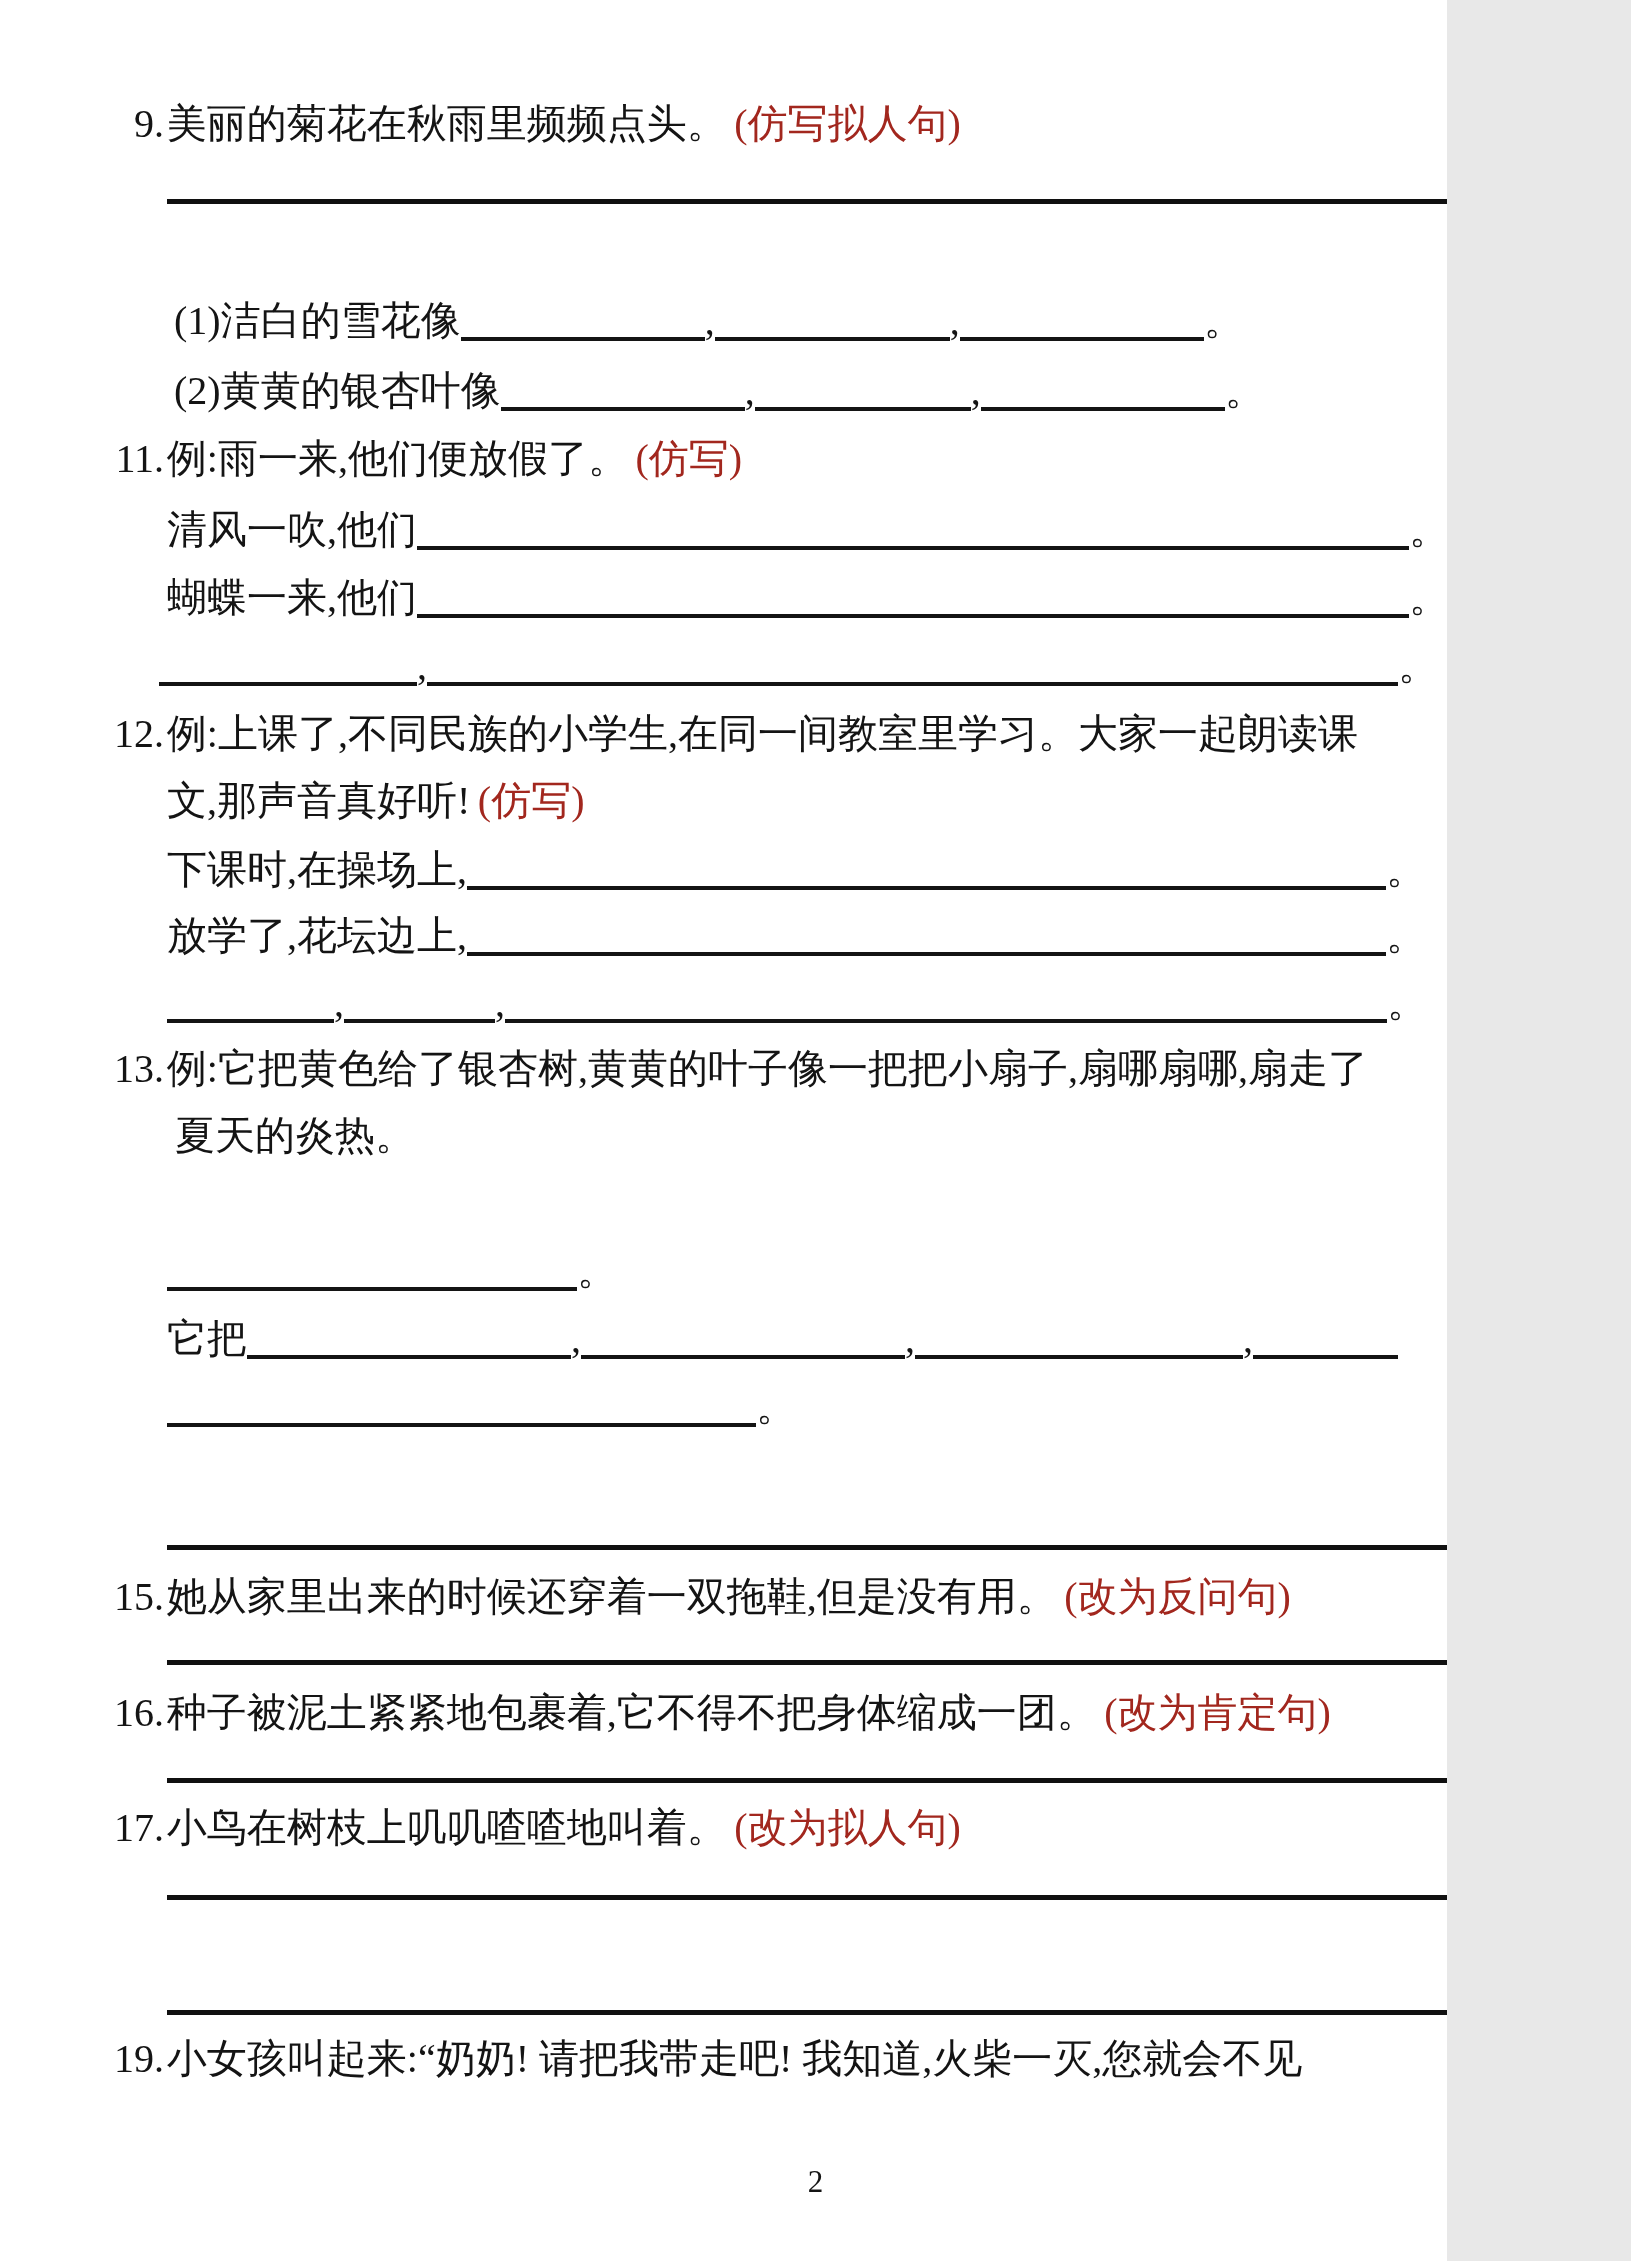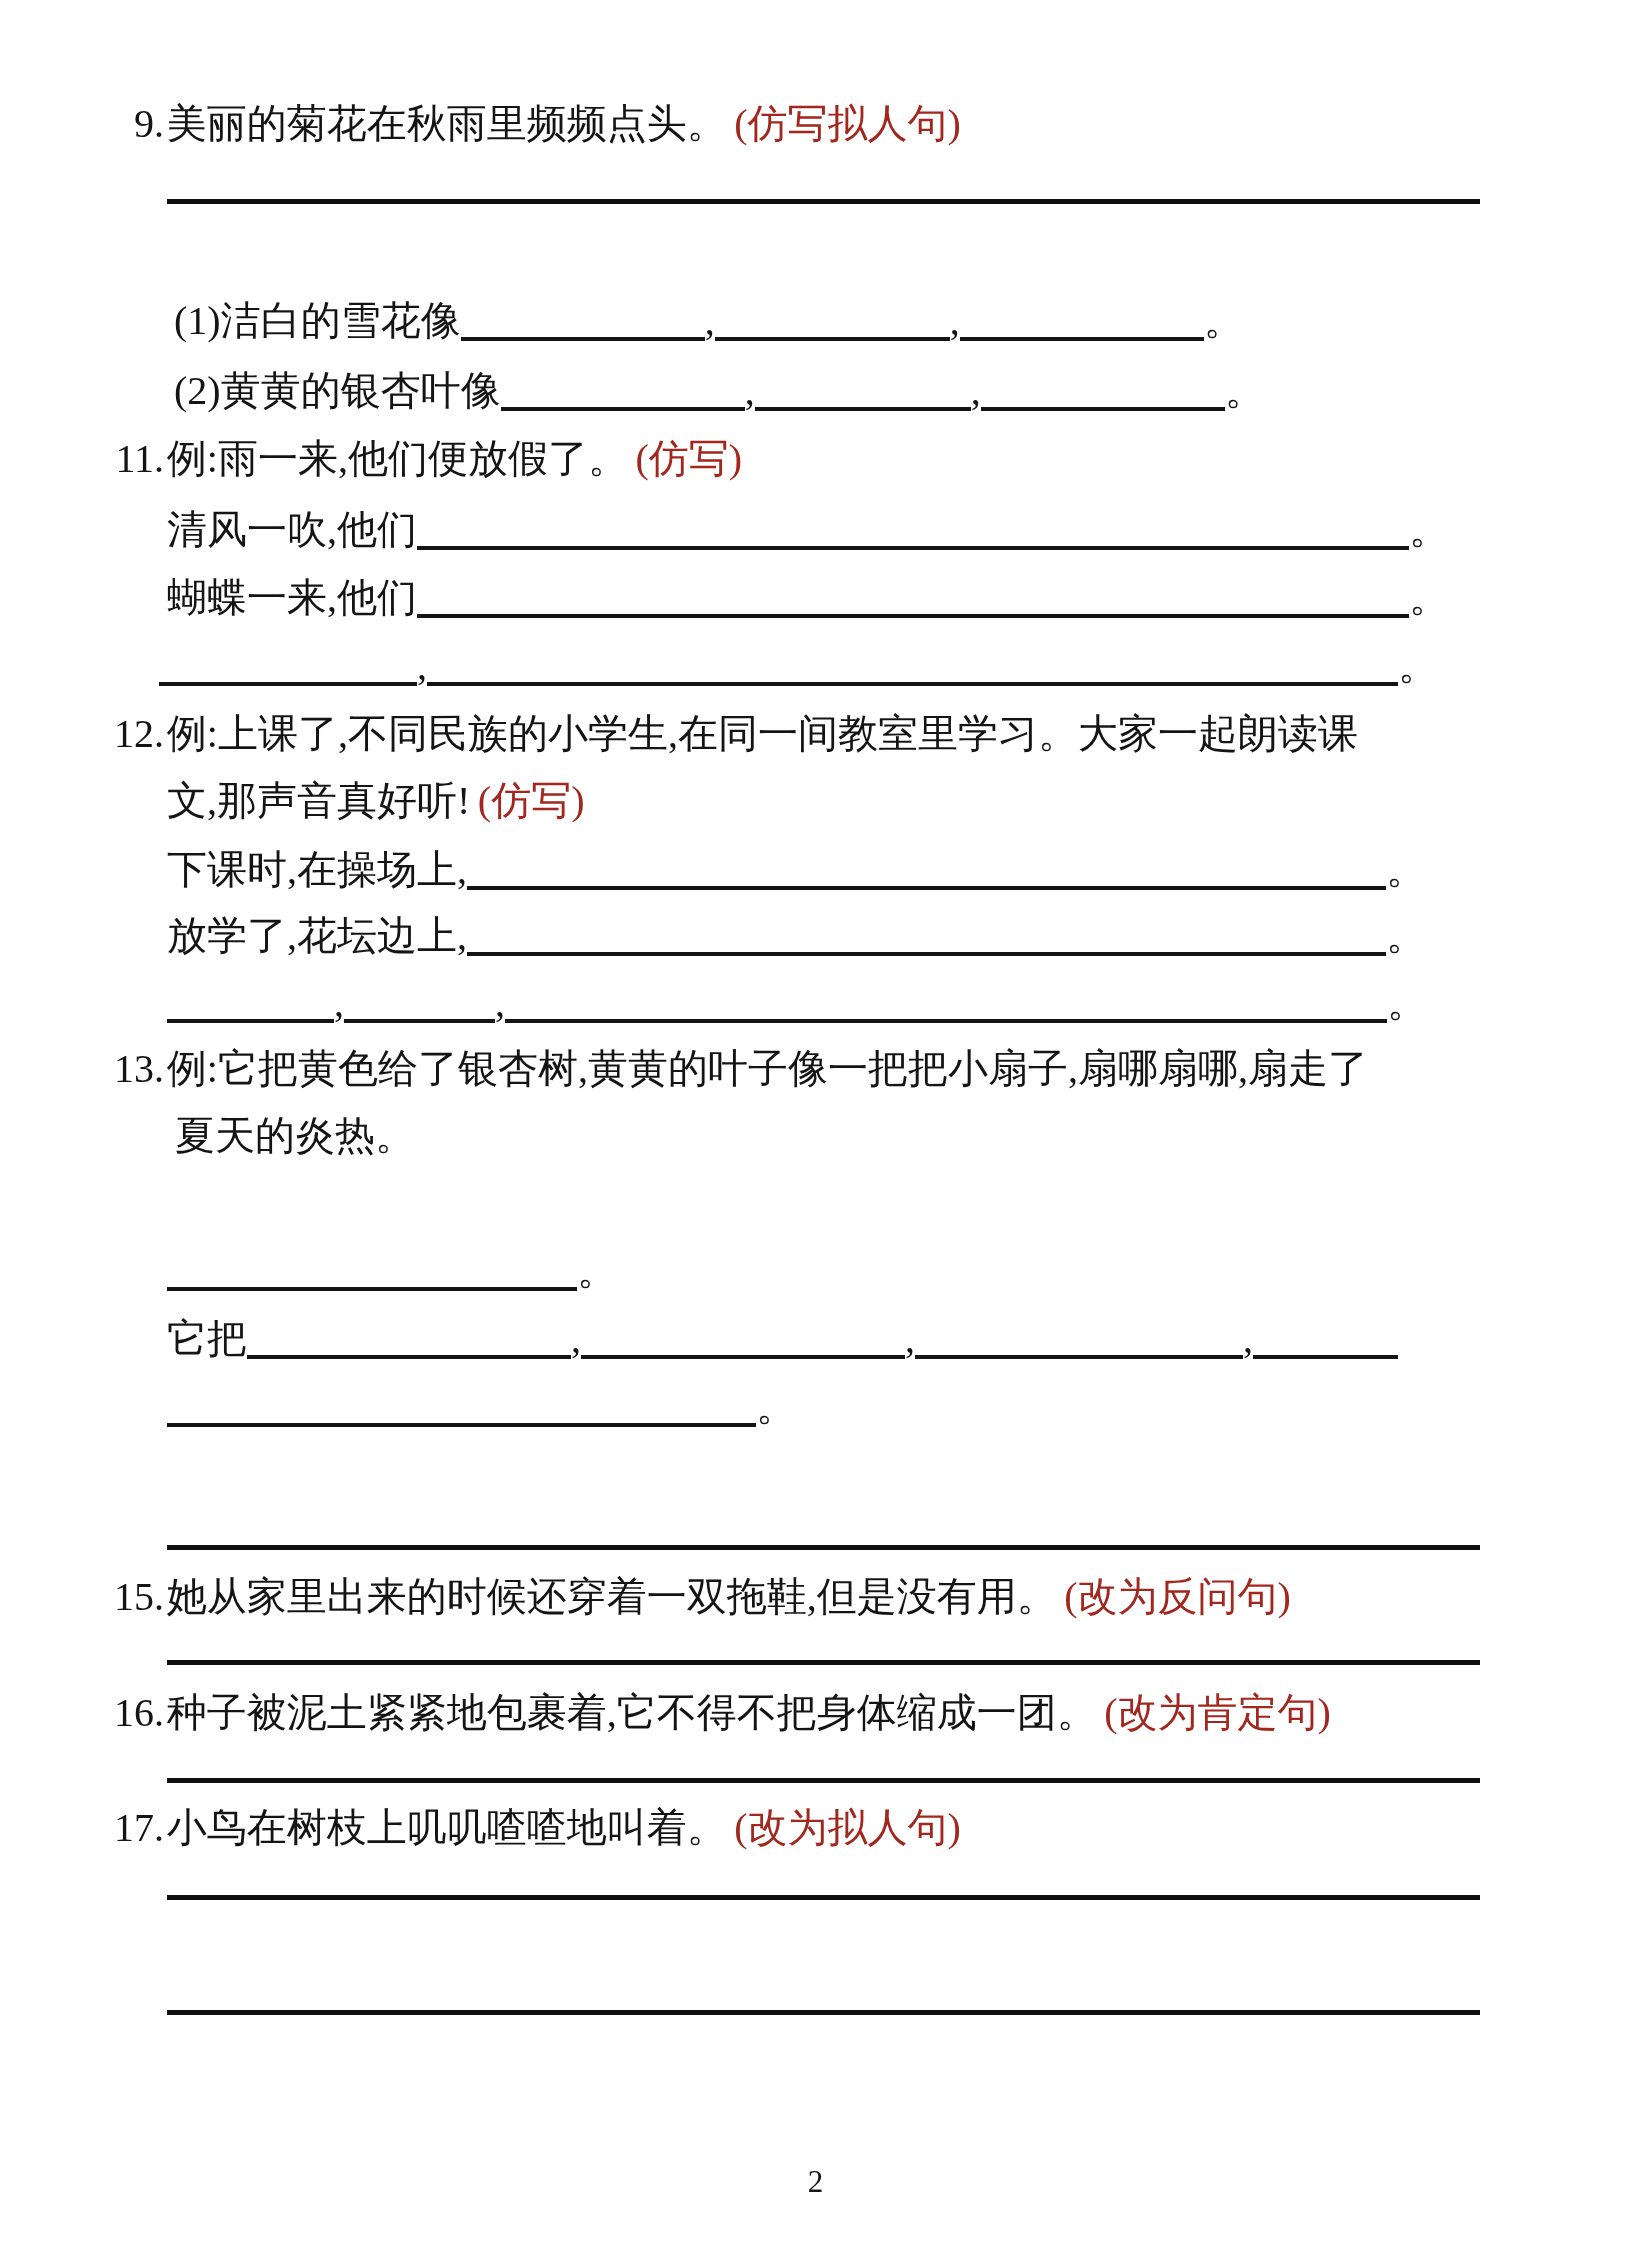--- a/index.html
+++ b/index.html
@@ -1,18 +1,18 @@
 <!DOCTYPE html>
 <html lang="zh" style="--ink: #141414; --accent: #a2271e;font-size:7.5px"><head>
 <meta charset="utf-8">
 <style>
   html,body{margin:0;padding:0;background:#e8e8e8;}
   .sheet{
     position:relative;
-    width:1631px;
+    width:1447px;
     height:2261px;
     background:#ffffff;
     font-family:"Liberation Serif","DejaVu Serif",serif;
     color:var(--ink,#141414);
     overflow:hidden;
   }
   .row{
     position:absolute;
     left:94px;
     white-space:nowrap;
@@ -127,17 +127,20 @@
   </div>
   <div class="rule" style="top:1778px"></div>
 
   <div class="row" style="top:1793px">
     <span class="num">17.</span><span class="txt">小鸟在树枝上叽叽喳喳地叫着。</span><span class="tag">(改为拟人句)</span>
   </div>
   <div class="rule" style="top:1895px"></div>
 
   <div class="rule" style="top:2010px"></div>
 
+  <div class="row" style="top:2024px">
+    <span class="num">19.</span><span class="txt">小女孩叫起来:“奶奶! 请把我带走吧! 我知道,火柴一灭,您就会不见</span>
+  </div>
 
   <div class="pagenum" style="top:2158px">2</div>
 
 </div>
 
 
 </body></html>

